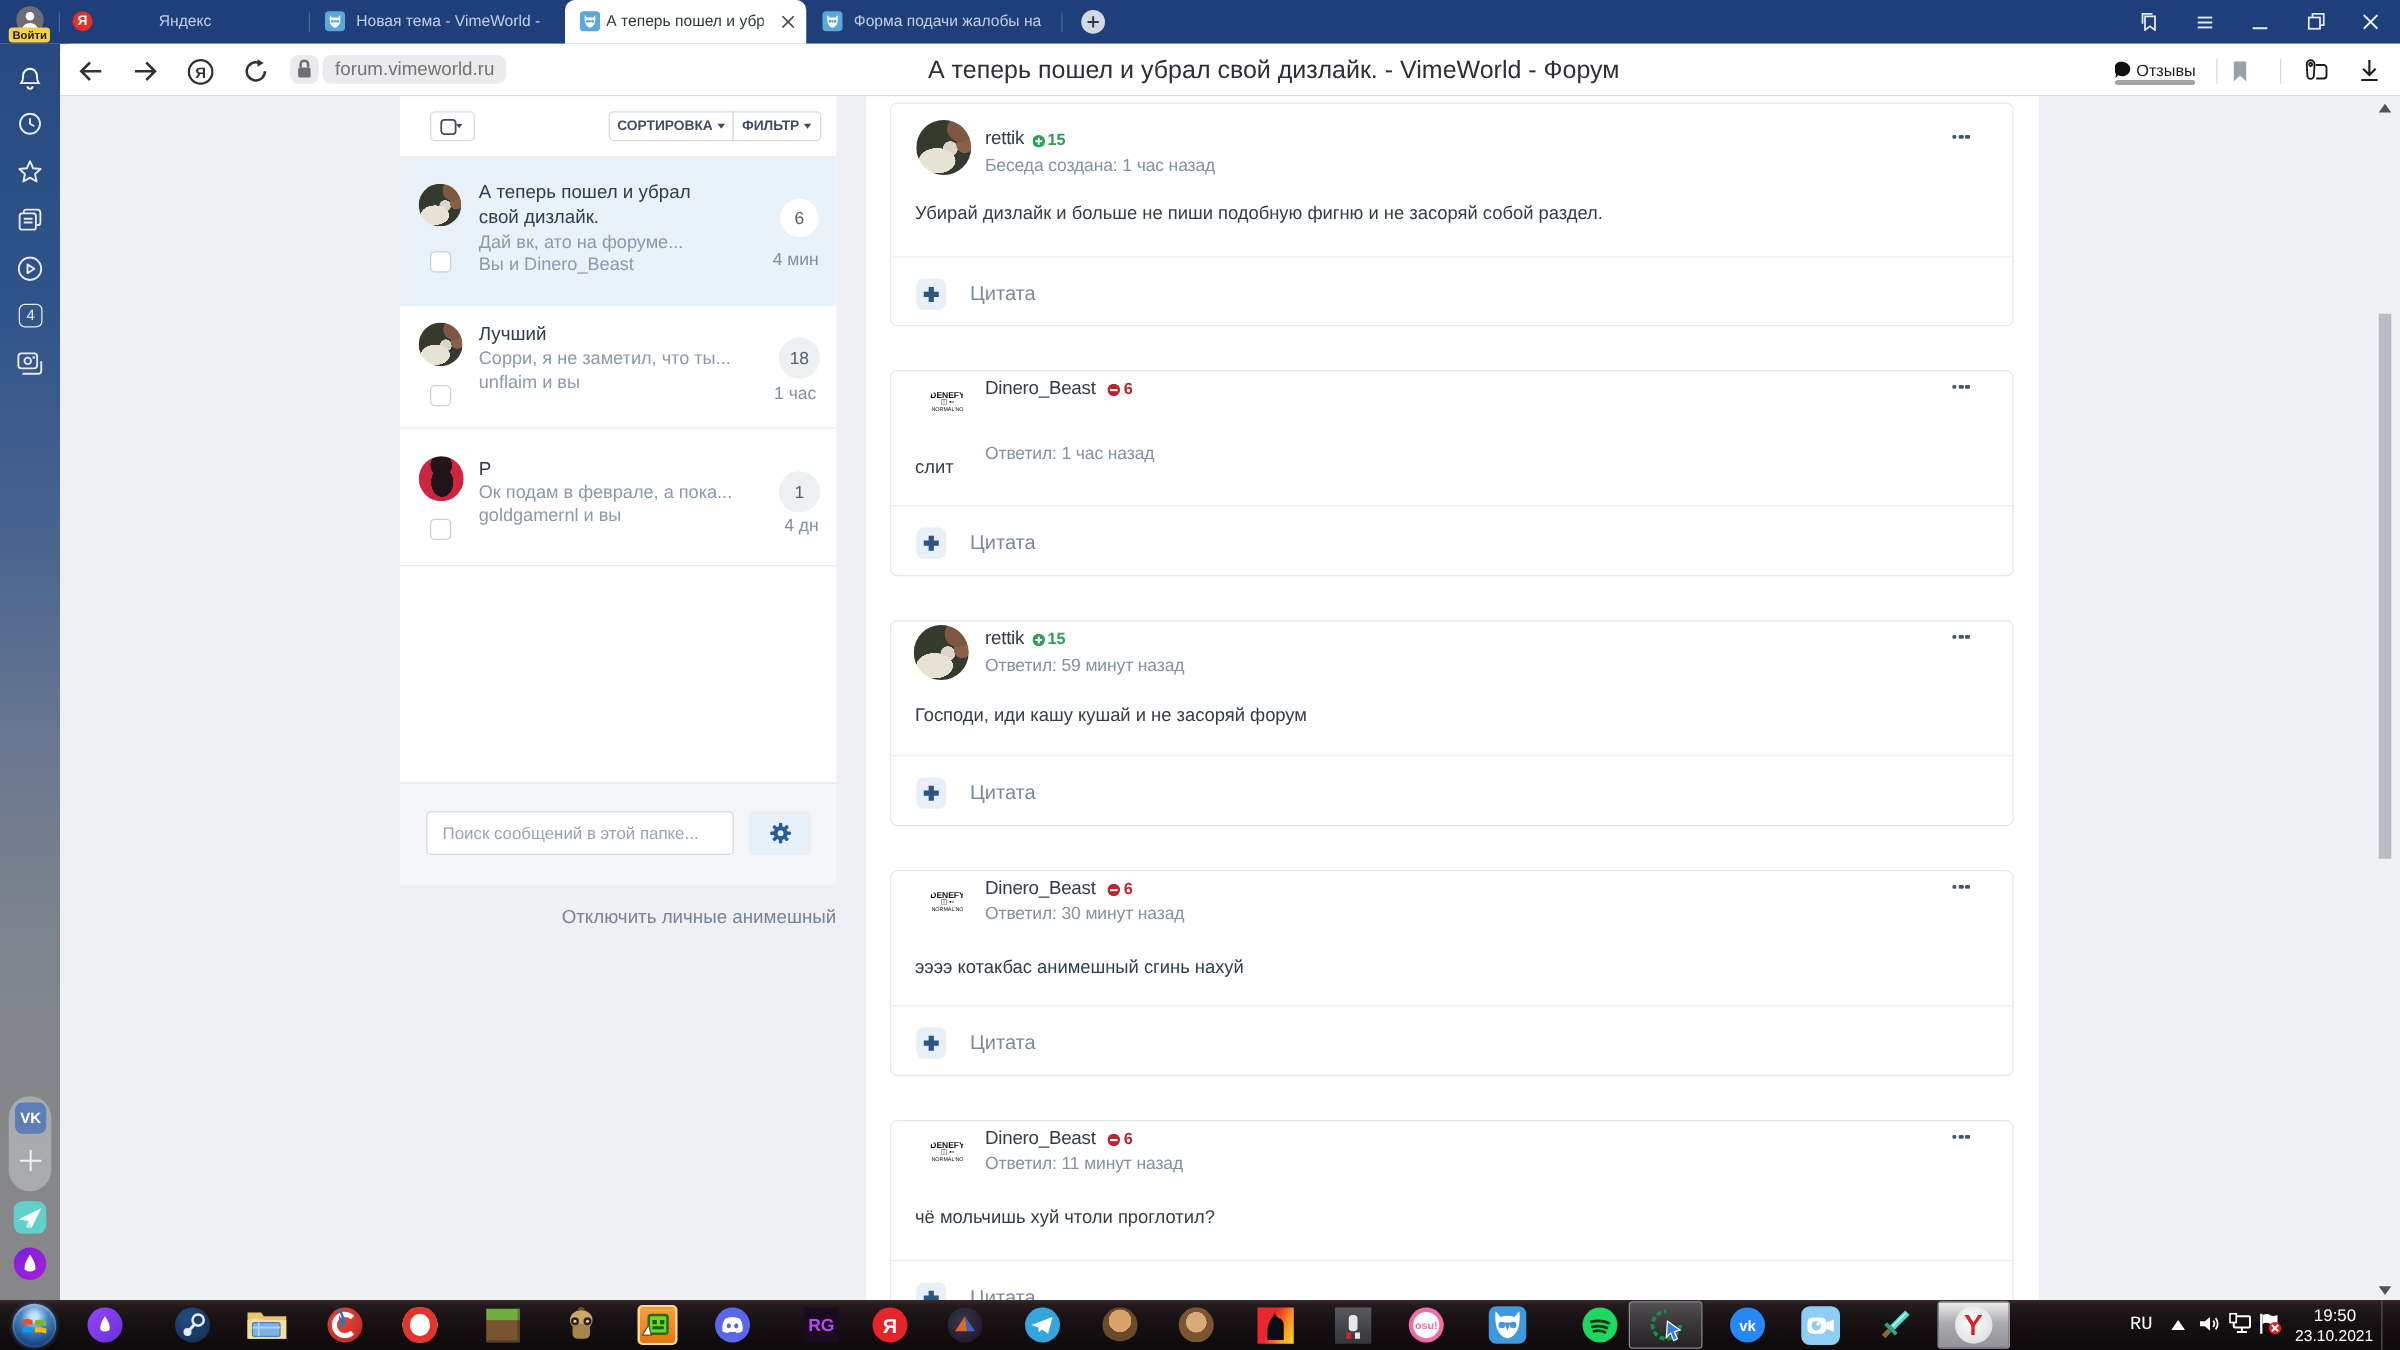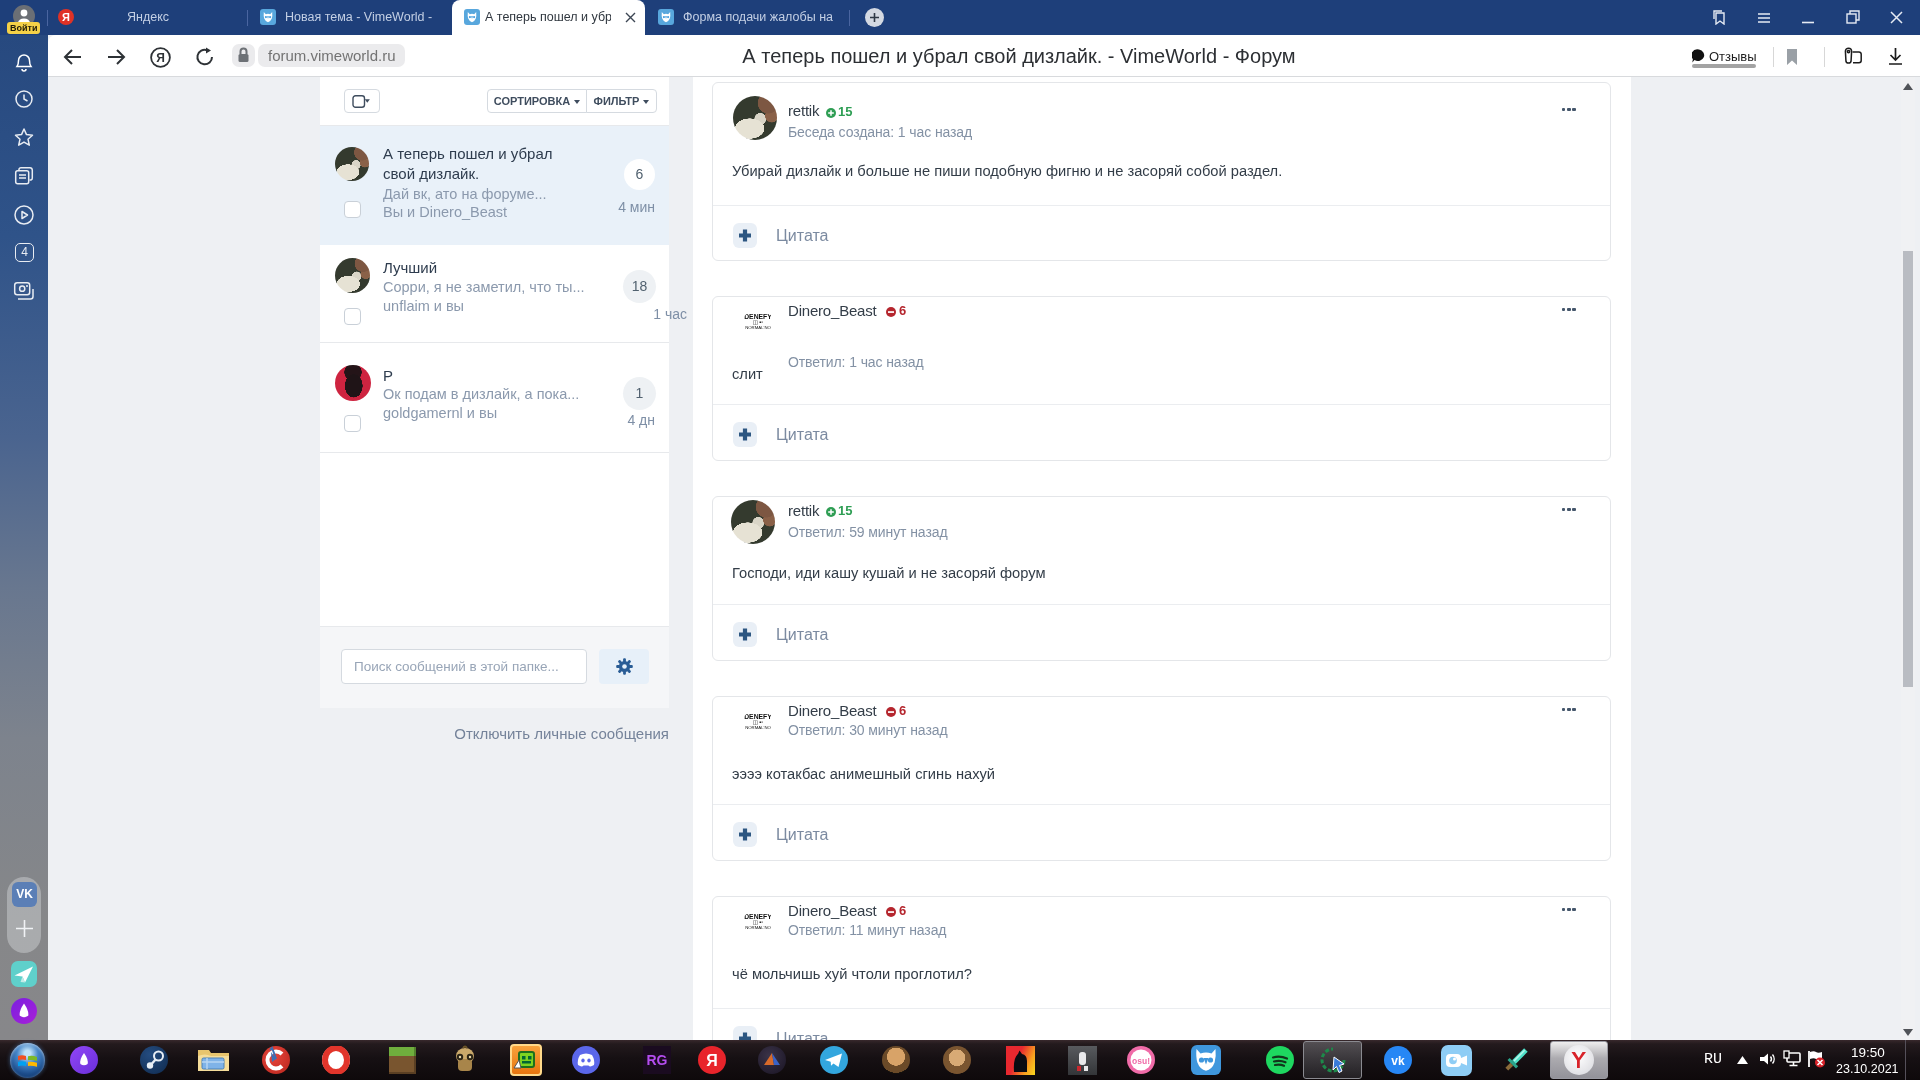--- a/index.html
+++ b/index.html
@@ -261,26 +261,26 @@
 <div class="abs badge" style="left:624px;top:159px;width:31px;height:31px;background:#fff;line-height:30px;">6</div>
 <div class="abs tme" style="left:555px;top:199px;width:100px;">4 мин</div>
 
 <div class="abs" style="left:320px;top:342px;width:349px;height:1px;background:#e7e9ec;"></div>
 <div class="abs avatar" style="left:335px;top:258px;width:35px;height:35px;background:radial-gradient(circle at 80% 16%, #7d5742 0 20%, rgba(0,0,0,0) 21%),radial-gradient(circle at 88% 45%, #8a6148 0 14%, rgba(0,0,0,0) 15%),radial-gradient(ellipse 55% 38% at 38% 74%, #e6e2d4 0 60%, rgba(0,0,0,0) 61%),radial-gradient(circle at 62% 52%, #d9d5c7 0 16%, rgba(0,0,0,0) 17%),#343a2e;"></div>
 <div class="abs item-title" style="left:383px;top:259px;">Лучший</div>
 <div class="abs item-sub" style="left:383px;top:279px;">Сорри, я не заметил, что ты...</div>
 <div class="abs item-sub" style="left:383px;top:298px;">unflaim и вы</div>
 <div class="abs cbx" style="left:344px;top:308px;"></div>
 <div class="abs badge" style="left:623px;top:270px;width:33px;height:33px;background:#eef1f4;line-height:33px;">18</div>
-<div class="abs tme" style="left:587px;top:306px;width:100px;">1 час</div>
+<div class="abs tme" style="left:553px;top:306px;width:100px;">1 час</div>
 
 <div class="abs" style="left:320px;top:452px;width:349px;height:1px;background:#e7e9ec;"></div>
 <div class="abs avatar" style="left:335px;top:365px;width:36px;height:36px;background:radial-gradient(ellipse 42% 55% at 52% 58%, #1f1417 0 58%, rgba(0,0,0,0) 59%),radial-gradient(circle at 50% 20%, #241418 0 25%, rgba(0,0,0,0) 26%),#ce2440;"></div>
 <div class="abs item-title" style="left:383px;top:367px;">Р</div>
-<div class="abs item-sub" style="left:383px;top:386px;">Ок подам в дизлайк, а пока...</div>
+<div class="abs item-sub" style="left:383px;top:386px;">Ок подам в феврале, а пока...</div>
 <div class="abs item-sub" style="left:383px;top:405px;">goldgamernl и вы</div>
 <div class="abs cbx" style="left:344px;top:415px;"></div>
 <div class="abs badge" style="left:623px;top:377px;width:33px;height:33px;background:#eef1f4;line-height:33px;">1</div>
 <div class="abs tme" style="left:555px;top:412px;width:100px;">4 дн</div>
 
 <div class="abs" style="left:341px;top:649px;width:246px;height:35px;background:#fff;border:1px solid #d5dae0;border-radius:4px;color:#98a5b7;font-size:13.5px;line-height:33px;padding-left:12px;">Поиск сообщений в этой папке...</div>
 <div class="abs" style="left:599px;top:649px;width:50px;height:35px;background:#e7f0f9;border-radius:4px;">
     <svg style="display:block;margin:9px auto;" width="17" height="17">
       <g fill="#2a5d96">
         <rect x="7.1" y="0.2" width="2.8" height="4.2" rx="1" transform="rotate(0 8.5 8.5)"></rect>
@@ -289,21 +289,21 @@
         <rect x="7.1" y="0.2" width="2.8" height="4.2" rx="1" transform="rotate(135 8.5 8.5)"></rect>
         <rect x="7.1" y="0.2" width="2.8" height="4.2" rx="1" transform="rotate(180 8.5 8.5)"></rect>
         <rect x="7.1" y="0.2" width="2.8" height="4.2" rx="1" transform="rotate(225 8.5 8.5)"></rect>
         <rect x="7.1" y="0.2" width="2.8" height="4.2" rx="1" transform="rotate(270 8.5 8.5)"></rect>
         <rect x="7.1" y="0.2" width="2.8" height="4.2" rx="1" transform="rotate(315 8.5 8.5)"></rect>
         <circle cx="8.5" cy="8.5" r="5.6"></circle>
       </g>
       <circle cx="8.5" cy="8.5" r="2.3" fill="#e7f0f9"></circle>
     </svg>
   </div>
-<div class="abs" style="left:320px;top:725px;width:349px;text-align:right;font-size:15px;color:#75839a;">Отключить личные сообщения</div>
+<div class="abs" style="left:320px;top:725px;width:349px;text-align:right;font-size:15px;color:#75839a;">Отключить личные анимешный</div>
 
 <div class="abs" id="pane"></div>
 
 <div class="abs card" style="left:712px;top:82px;height:179px;"></div>
 <div class="abs avatar" style="left:733px;top:96px;width:44px;height:44px;background:radial-gradient(circle at 80% 16%, #7d5742 0 20%, rgba(0,0,0,0) 21%),radial-gradient(circle at 88% 45%, #8a6148 0 14%, rgba(0,0,0,0) 15%),radial-gradient(ellipse 55% 38% at 38% 74%, #e6e2d4 0 60%, rgba(0,0,0,0) 61%),radial-gradient(circle at 62% 52%, #d9d5c7 0 16%, rgba(0,0,0,0) 17%),#343a2e;"></div>
 <div class="abs pname" style="top:102px;">rettik</div>
 <svg class="abs" style="left:826px;top:108px;" width="10" height="10">
     <circle cx="5" cy="5" r="5" fill="#2f9e54"></circle>
     <path d="M5 2.2 V7.8 M2.2 5 H7.8" stroke="#fff" stroke-width="1.5"></path>
   </svg>

